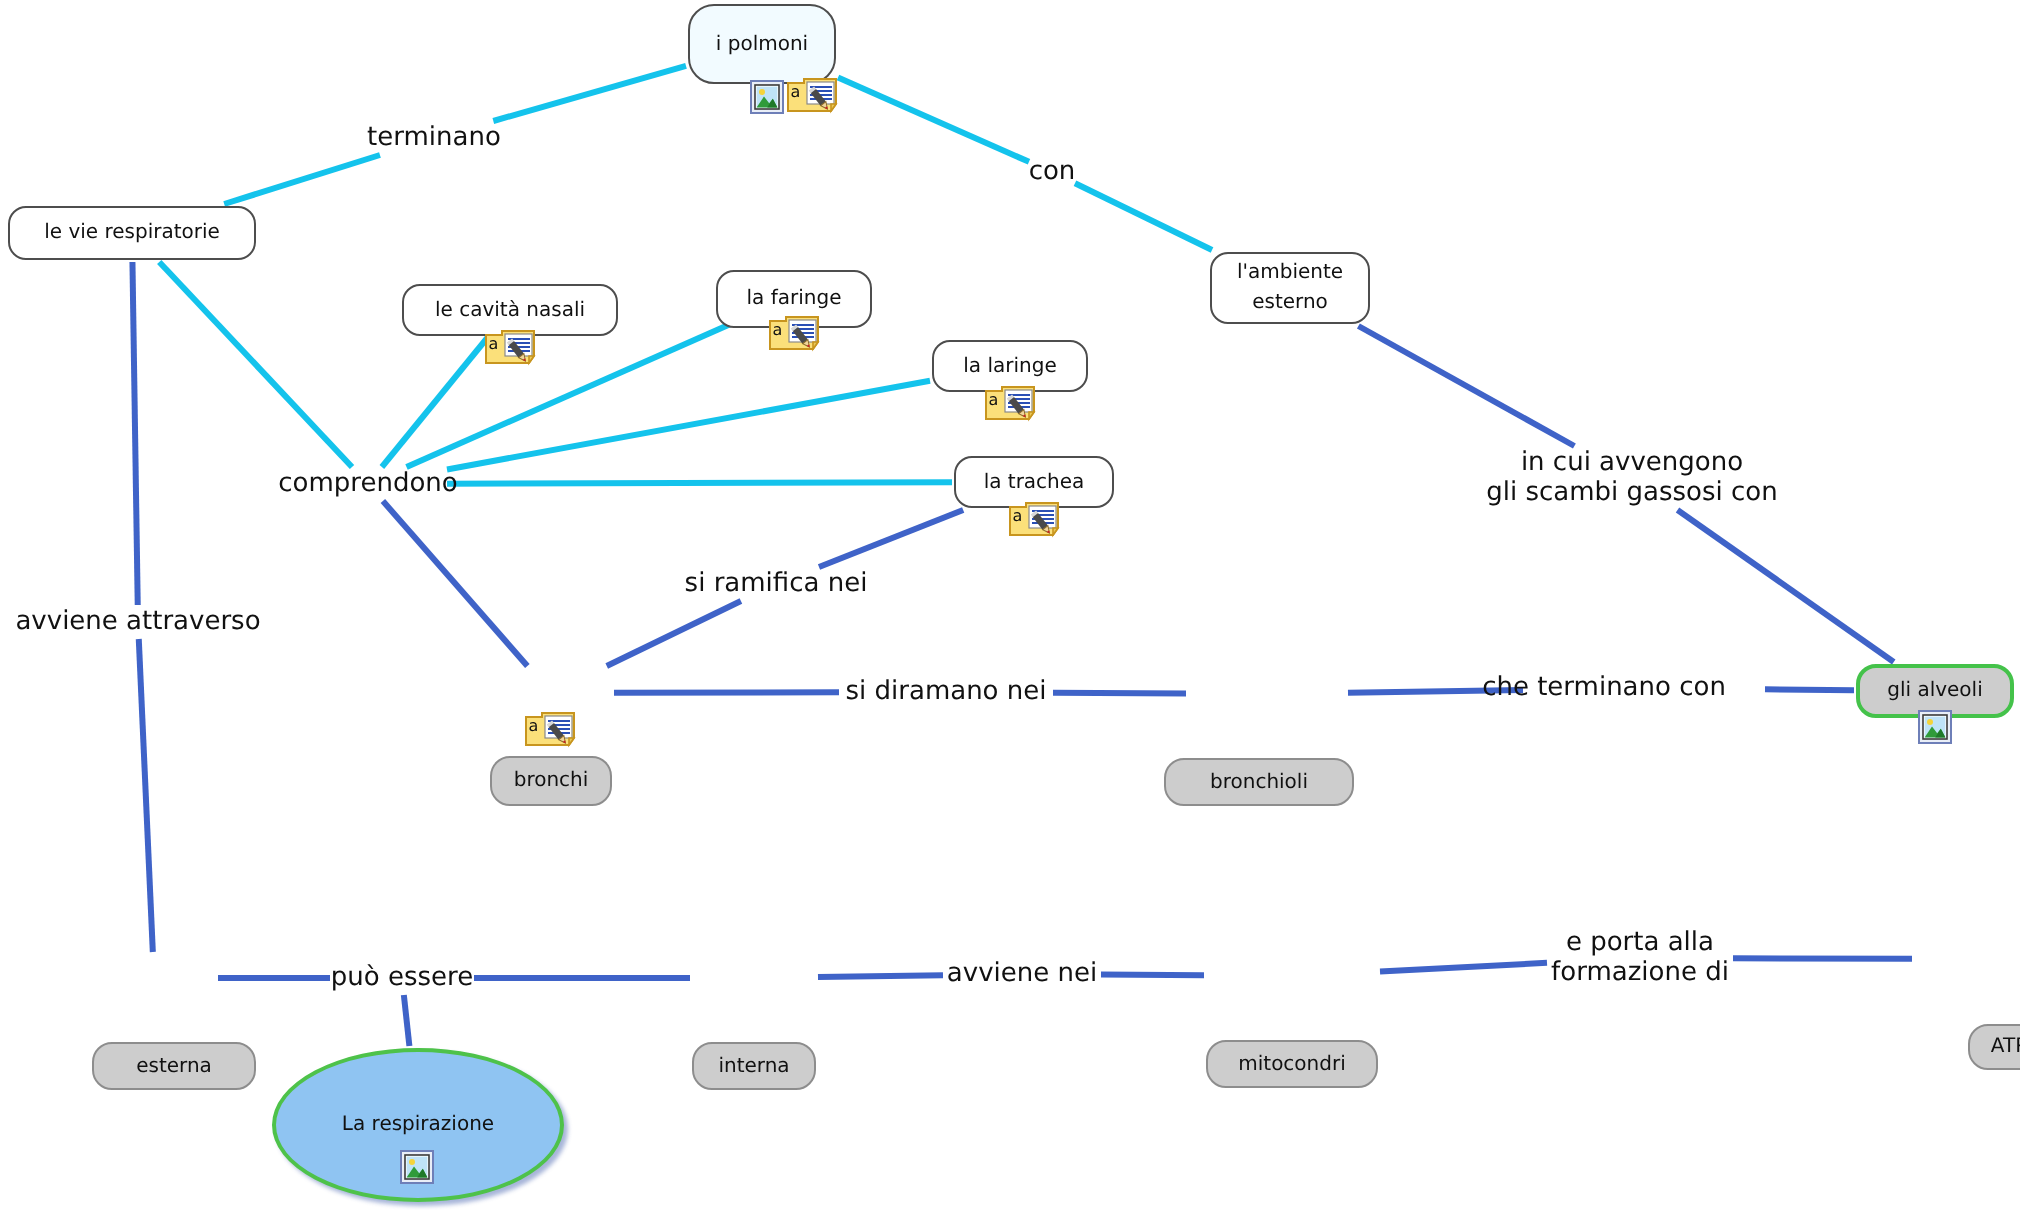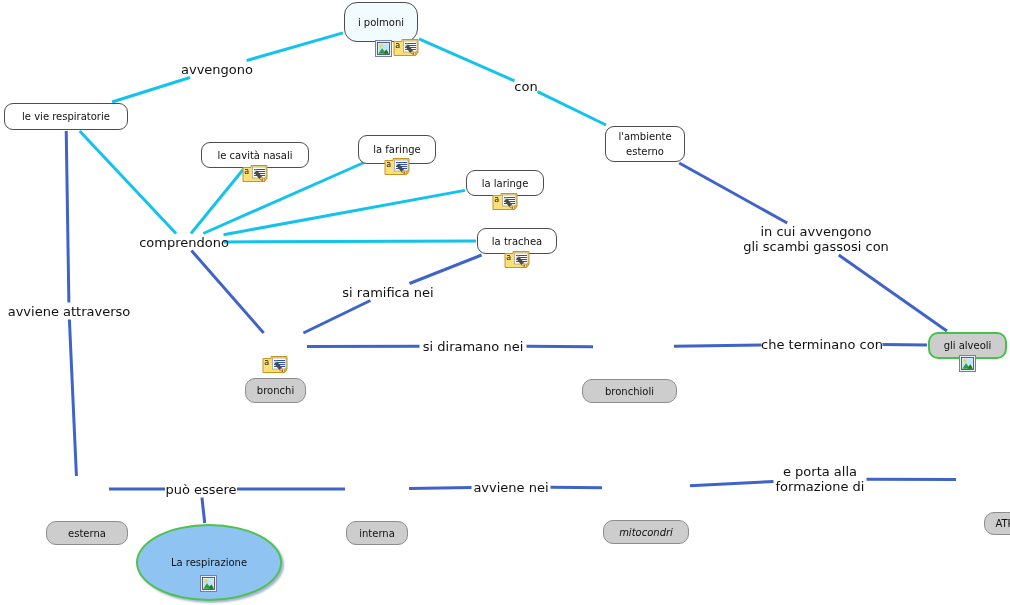--- a/index.html
+++ b/index.html
@@ -249,44 +249,44 @@
             <rect x="2.5" y="2.5" width="12" height="12" fill="#ffffff" stroke="#3a3a3a" stroke-width=".8"></rect>
             <rect x="3.3" y="3.3" width="10.4" height="10.4" fill="#bfe3f7"></rect>
             <circle cx="6" cy="6" r="1.5" fill="#f5d33a"></circle>
             <polygon points="3.3,13.7 7,8.2 9.6,11.6 11.4,9.4 13.7,13.7" fill="#2f9b3a"></polygon>
             <polygon points="8.6,13.7 11.4,9.4 13.7,13.7" fill="#1f7a2a"></polygon>
           </svg>
         </span>
       </div>
       <div class="node gray" style="left: 46px; top: 477px; width: 82px; height: 24px;">esterna</div>
       <div class="node gray" style="left: 346px; top: 477px; width: 62px; height: 24px;">interna</div>
-      <div class="node gray" style="left: 603px; top: 476px; width: 86px; height: 24px; font-style: italic;">mitocondri</div>
+      <div class="node gray" style="left: 603px; top: 476px; width: 86px; height: 24px;">mitocondri</div>
       <div class="node gray" style="left: 984px; top: 468px; width: 41px; height: 23px;">ATP</div>
       <div class="node ellipse" style="left: 136px; top: 524px; width: 146px; height: 77px;">La respirazione</div>
       <div class="icons" style="top: 575px; left: 200px;">
         <span>
           <svg class="ico ico-img" viewBox="0 0 17 17" xmlns="http://www.w3.org/2000/svg">
             <rect x="0.5" y="0.5" width="16" height="16" fill="#e9eef7" stroke="#6e7fb8" stroke-width="1"></rect>
             <rect x="2.5" y="2.5" width="12" height="12" fill="#ffffff" stroke="#3a3a3a" stroke-width=".8"></rect>
             <rect x="3.3" y="3.3" width="10.4" height="10.4" fill="#bfe3f7"></rect>
             <circle cx="6" cy="6" r="1.5" fill="#f5d33a"></circle>
             <polygon points="3.3,13.7 7,8.2 9.6,11.6 11.4,9.4 13.7,13.7" fill="#2f9b3a"></polygon>
             <polygon points="8.6,13.7 11.4,9.4 13.7,13.7" fill="#1f7a2a"></polygon>
           </svg>
         </span>
       </div>
     </div>
   <div id="labels-layer">
-      <div class="linklabel" style="left: 217px; top: 69px;">avvengono</div>
+      <div class="linklabel" style="left: 217px; top: 69px;">terminano</div>
       <div class="linklabel" style="left: 526px; top: 86px;">con</div>
       <div class="linklabel" style="left: 184px; top: 242px;">comprendono</div>
       <div class="linklabel" style="left: 816px; top: 239px;">in cui avvengono
 gli scambi gassosi con</div>
       <div class="linklabel" style="left: 388px; top: 292px;">si ramifica nei</div>
       <div class="linklabel" style="left: 473px; top: 346px;">si diramano nei</div>
-      <div class="linklabel" style="left: 822px; top: 344px;">che terminano con</div>
+      <div class="linklabel" style="left: 802px; top: 344px;">che terminano con</div>
       <div class="linklabel" style="left: 69px; top: 311px;">avviene attraverso</div>
       <div class="linklabel" style="left: 201px; top: 489px;">può essere</div>
       <div class="linklabel" style="left: 511px; top: 487px;">avviene nei</div>
       <div class="linklabel" style="left: 820px; top: 479px;">e porta alla
 formazione di</div>
     </div>
 </div>
 
 </body></html>

